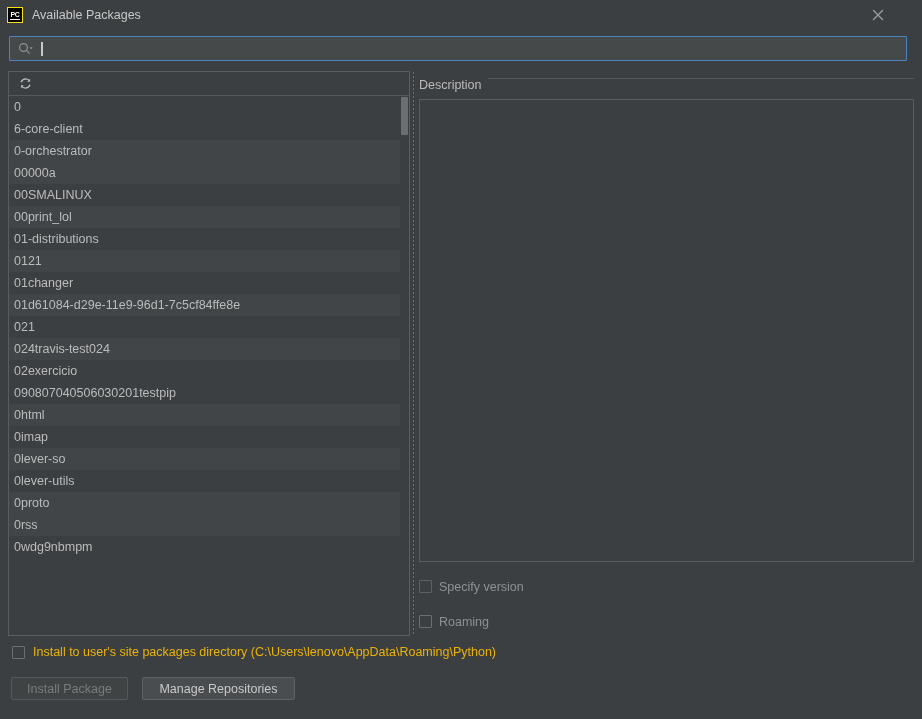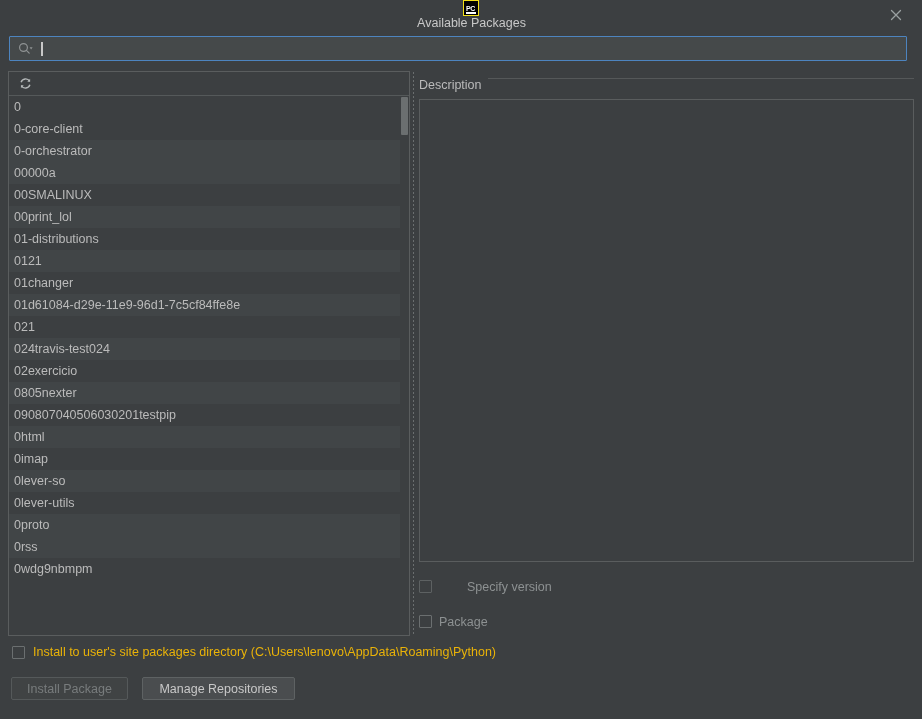--- a/index.html
+++ b/index.html
@@ -8,23 +8,23 @@
     background: #3c3f41;
     font-family: "Liberation Sans", sans-serif;
     font-size: 12px;
     color: #bbbbbb;
     overflow: hidden;
   }
   .window { position: relative; width: 922px; height: 719px; background: #3c3f41; }
 
   
   .titlebar {
-    position: absolute; left: 18px; top: 0; width: 898px; height: 29px;
+    position: absolute; left: 0; top: 0; width: 898px; height: 29px;
     background: #3c3f41;
-    display: flex; align-items: center; flex-direction: column;
+    display: flex; align-items: center;
   }
   .pc-logo {
     width: 16px; height: 16px; margin-left: 7px;
     background: #000; border: 1.5px solid #f4e018;
     display: flex; align-items: center; justify-content: center;
     position: relative; flex: none;
   }
   .pc-logo span {
     font-size: 7px; font-weight: bold; color: #ffffff;
     line-height: 7px; letter-spacing: -0.3px;
@@ -119,21 +119,21 @@
 
   .desc-box {
     position: absolute; left: 419px; top: 99px;
     width: 495px; height: 463px;
     background: #3c3f41; border: 1px solid #5a5d5e;
   }
 
   .opt-row {
     position: absolute; left: 419px; display: flex; align-items: center;
   }
-  .opt-row.version { top: 575px; width: 495px; height: 23px; gap: 28px; }
+  .opt-row.version { top: 575px; width: 495px; height: 23px; }
   .opt-row.options { top: 610px; width: 495px; height: 23px; }
 
   .chk {
     width: 13px; height: 13px; flex: none;
     border: 1px solid #6b6f70; background: #3c3f41; border-radius: 1px;
     cursor: pointer;
   }
   .chk.dim { border-color: #5d6162; }
   .opt-label { margin-left: 7px; font-size: 12.5px; color: #8d9192; white-space: nowrap; }
 
@@ -191,33 +191,32 @@
           <path d="M12.4 5.6 A5 5 0 0 0 3.3 6.6" fill="none" stroke="#b4b8b9" stroke-width="1.5"></path>
           <path d="M3.6 10.4 A5 5 0 0 0 12.7 9.4" fill="none" stroke="#b4b8b9" stroke-width="1.5"></path>
           <path d="M12.9 3.0 L12.9 6.1 L9.9 6.1 Z" fill="#b4b8b9"></path>
           <path d="M3.1 13.0 L3.1 9.9 L6.1 9.9 Z" fill="#b4b8b9"></path>
         </svg>
       </div>
     </div>
     <div class="list-body">
       <div id="pkg-rows">
           <div class="pkg-row even">0</div>
-          <div class="pkg-row even">0-core-client</div>
+          <div class="pkg-row even">6-core-client</div>
           <div class="pkg-row odd">0-orchestrator</div>
           <div class="pkg-row odd">00000a</div>
           <div class="pkg-row even">00SMALINUX</div>
           <div class="pkg-row odd">00print_lol</div>
           <div class="pkg-row even">01-distributions</div>
           <div class="pkg-row odd">0121</div>
           <div class="pkg-row even">01changer</div>
           <div class="pkg-row odd">01d61084-d29e-11e9-96d1-7c5cf84ffe8e</div>
           <div class="pkg-row even">021</div>
           <div class="pkg-row odd">024travis-test024</div>
           <div class="pkg-row even">02exercicio</div>
-          <div class="pkg-row odd">0805nexter</div>
           <div class="pkg-row even">090807040506030201testpip</div>
           <div class="pkg-row odd">0html</div>
           <div class="pkg-row even">0imap</div>
           <div class="pkg-row odd">0lever-so</div>
           <div class="pkg-row even">0lever-utils</div>
           <div class="pkg-row odd">0proto</div>
           <div class="pkg-row odd">0rss</div>
           <div class="pkg-row even">0wdg9nbmpm</div>
         </div>
       <div class="list-scrollbar">
@@ -235,21 +234,21 @@
   <div class="desc-box"></div>
 
   <div class="opt-row version">
     <div class="chk dim"></div>
     <div class="opt-label">Specify version</div>
 
   </div>
 
   <div class="opt-row options">
     <div class="chk"></div>
-    <div class="opt-label">Package</div>
+    <div class="opt-label">Roaming</div>
 
   </div>
 
   <div class="bottom-chk-row">
     <div class="chk"></div>
     <div class="bottom-chk-label">Install to user's site packages directory (C:\Users\lenovo\AppData\Roaming\Python)</div>
   </div>
 
   <button class="btn manage">Manage Repositories</button>
   <button class="btn install">Install Package</button>

